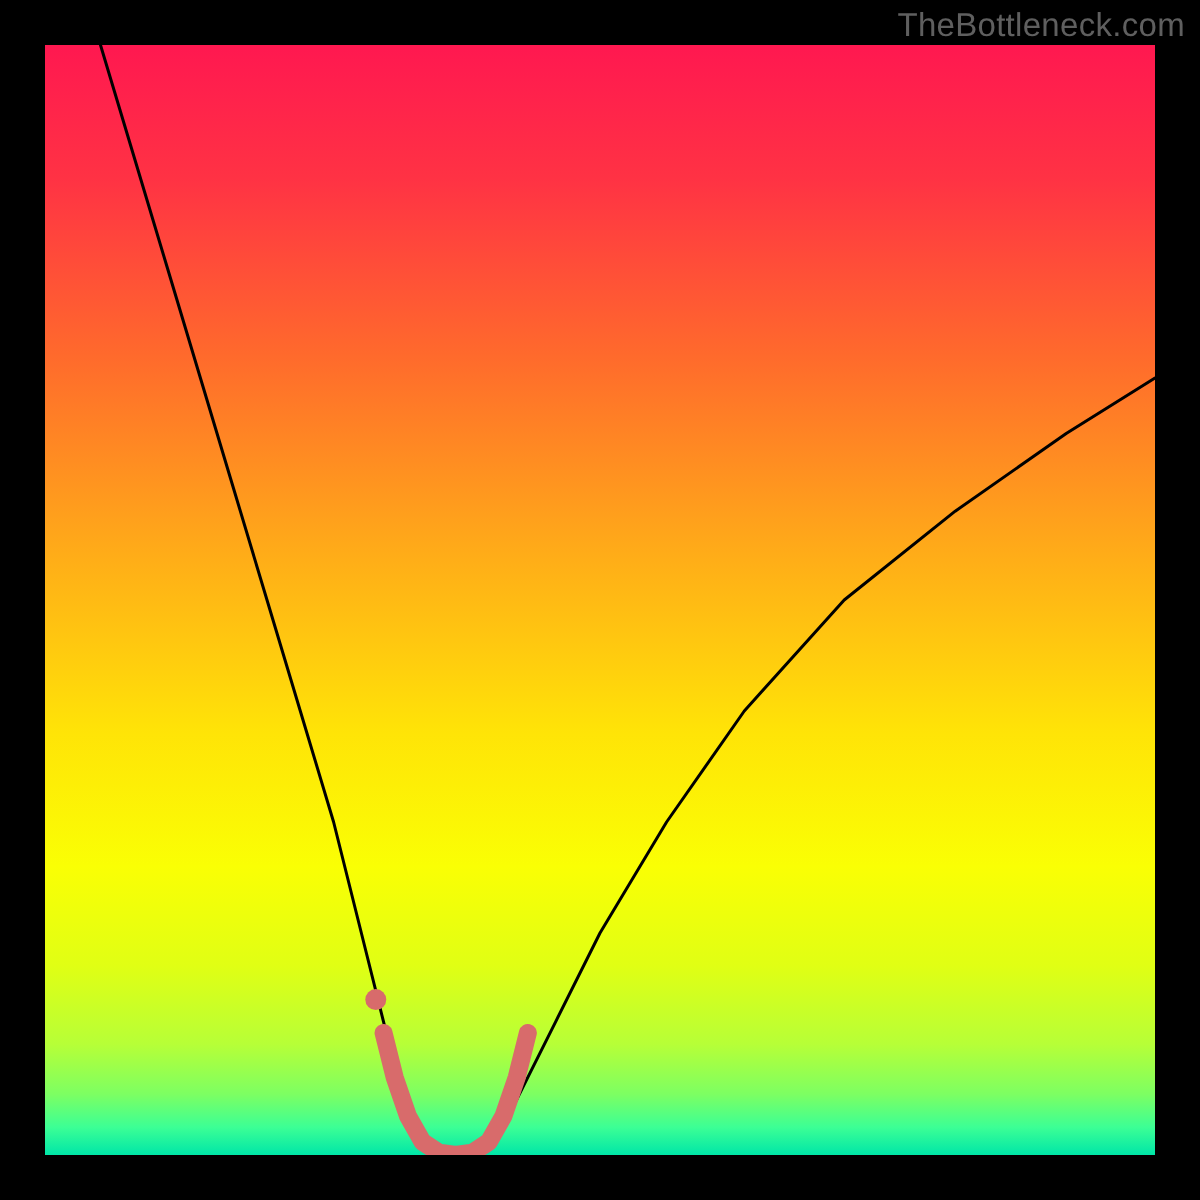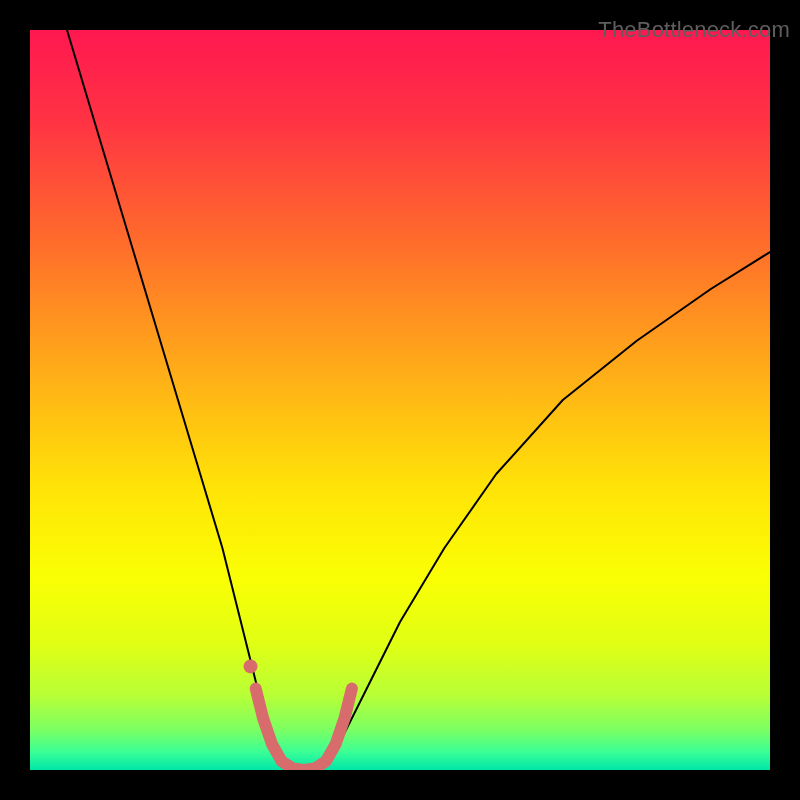--- a/index.html
+++ b/index.html
@@ -19,21 +19,21 @@
   .plot-area {
     position: absolute;
     left: 30px;
     top: 30px;
     width: 740px;
     height: 740px;
     overflow: hidden;
   }
   .watermark {
     position: absolute;
-    top: 17px;
+    top: 4px;
     right: 10px;
     color: #5f5f5f;
     font-size: 22px;
     font-weight: 500;
     letter-spacing: 0.2px;
     z-index: 3;
   }
   svg {
     display: block;
   }

